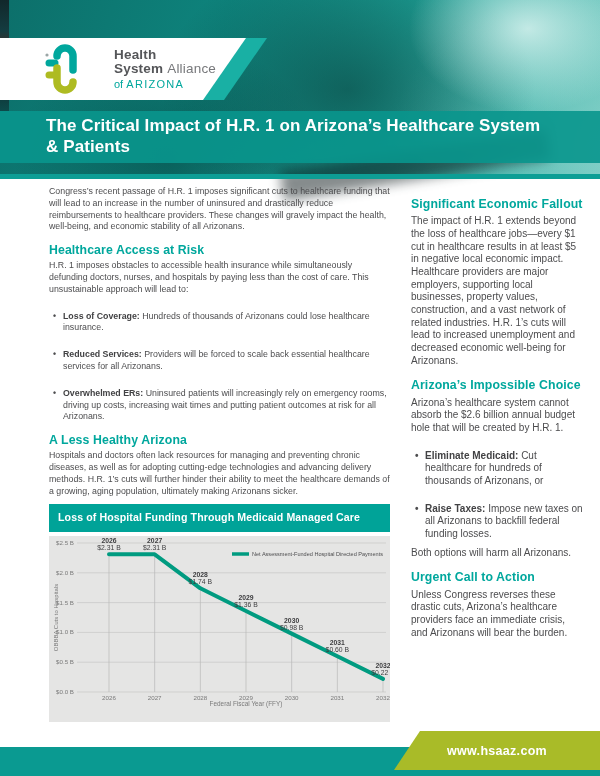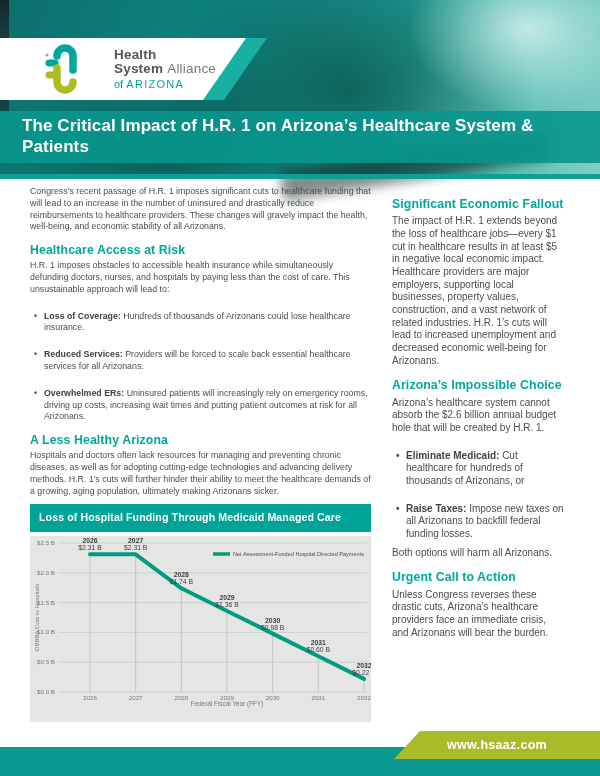--- a/index.html
+++ b/index.html
@@ -29,45 +29,45 @@
     clip-path:polygon(0 0,246px 0,203px 100%,0 100%);
     display:flex;align-items:center;padding-left:42px;}
   .logo-text{margin-left:26px;}
   .logo-line{font-size:13.5px;font-weight:bold;color:#555659;line-height:1.07;letter-spacing:0.2px;}
   .logo-light{font-weight:normal;color:#77787B;}
   .logo-sub{font-size:11px;color:var(--accent);margin-top:2px;}
   .logo-sub .state{letter-spacing:1.3px;}
   .title-band{position:absolute;top:111px;left:0;width:600px;height:52px;
     background:rgba(9,150,141,0.9);display:flex;align-items:center;}
   .page-title{color:#fff;font-weight:bold;font-size:17px;line-height:1.22;
-    padding:0 55px 0 22px;letter-spacing:0.1px;}
+    padding:0 55px 0 46px;letter-spacing:0.1px;}
   .header-rule{position:absolute;top:174px;left:0;width:600px;height:5px;background:#0D9E95;}
 
   
-  .content{position:absolute;top:186px;left:30px;width:534px;display:flex;gap:19px;}
+  .content{position:absolute;top:186px;left:49px;width:534px;display:flex;gap:19px;}
   .col-left{width:343px;flex:none;font-size:8.8px;line-height:1.34;}
   .col-right{flex:1;font-size:10px;line-height:1.27;}
   p{margin:0 0 7px;}
   h2{font-size:12.3px;color:var(--accent);margin:10px 0 3px;line-height:1.15;letter-spacing:0.1px;}
   .col-right h2{margin:11px 0 4px;}
   ul{list-style:none;margin:0 0 4px;padding:0 0 0 4px;}
   li{position:relative;padding-left:10px;margin:15px 0 6px;}
   li::before{content:"\2022";position:absolute;left:0;top:0;font-weight:bold;}
   strong{font-weight:bold;color:#424244;}
 
   
   .chart-block{margin-top:6px;width:341px;border-radius:32px;}
   .chart-banner{background:var(--banner);color:#fff;font-weight:bold;font-size:10.6px;
     padding:6px 9px 7px;letter-spacing:0.1px;}
   .chart-area{margin-top:4px;background:var(--chart-bg);}
   svg.chart{display:block;width:341px;height:186px;font-family:"Liberation Sans",sans-serif;}
 
   
   .footer-bar{position:absolute;left:0;top:747px;width:600px;height:29px;background:var(--accent-dark);}
-  .footer-tab{position:absolute;right:0;top:731px;width:206px;height:28px;background:var(--lime);
+  .footer-tab{position:absolute;right:0;top:731px;width:206px;height:39px;background:var(--lime);
     clip-path:polygon(26px 0,206px 0,206px 100%,0 100%);
     display:flex;align-items:center;justify-content:center;
     color:#fff;font-weight:bold;font-size:12.5px;letter-spacing:0.3px;z-index:3;}
 </style>
 </head>
 <body>
 
 <div class="page">
 
   <div class="header">

